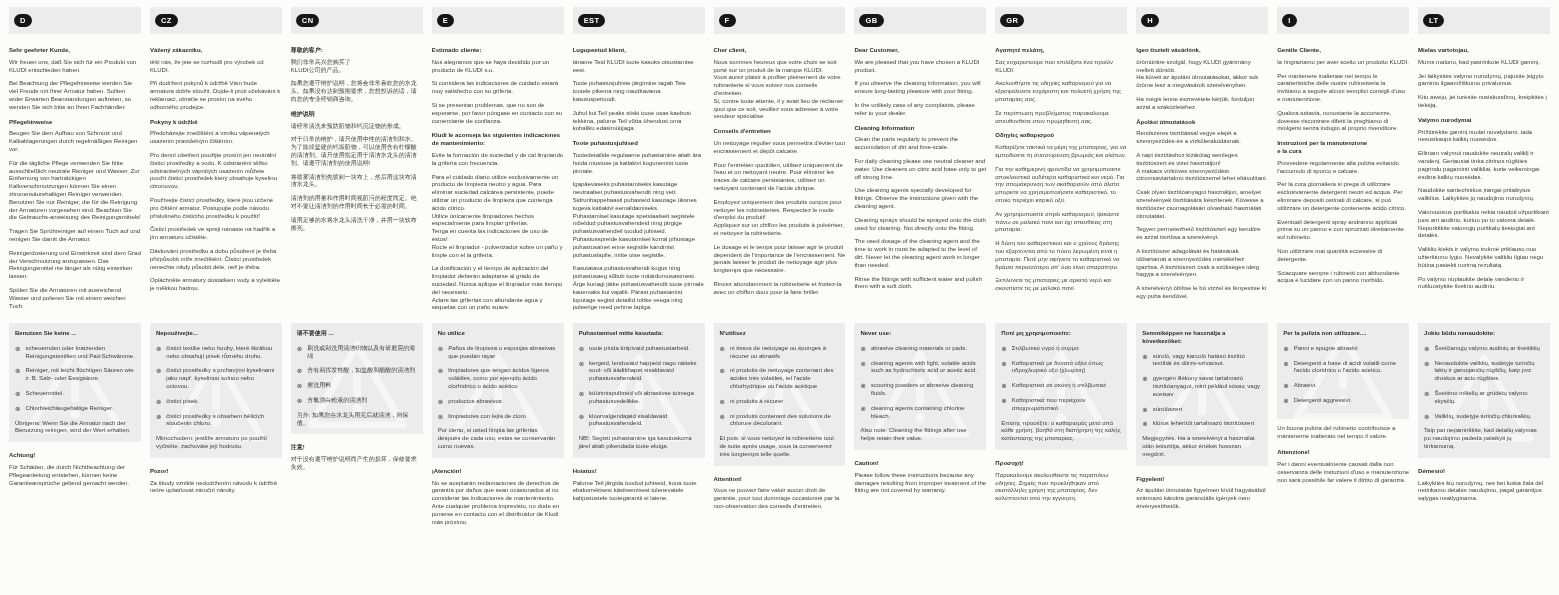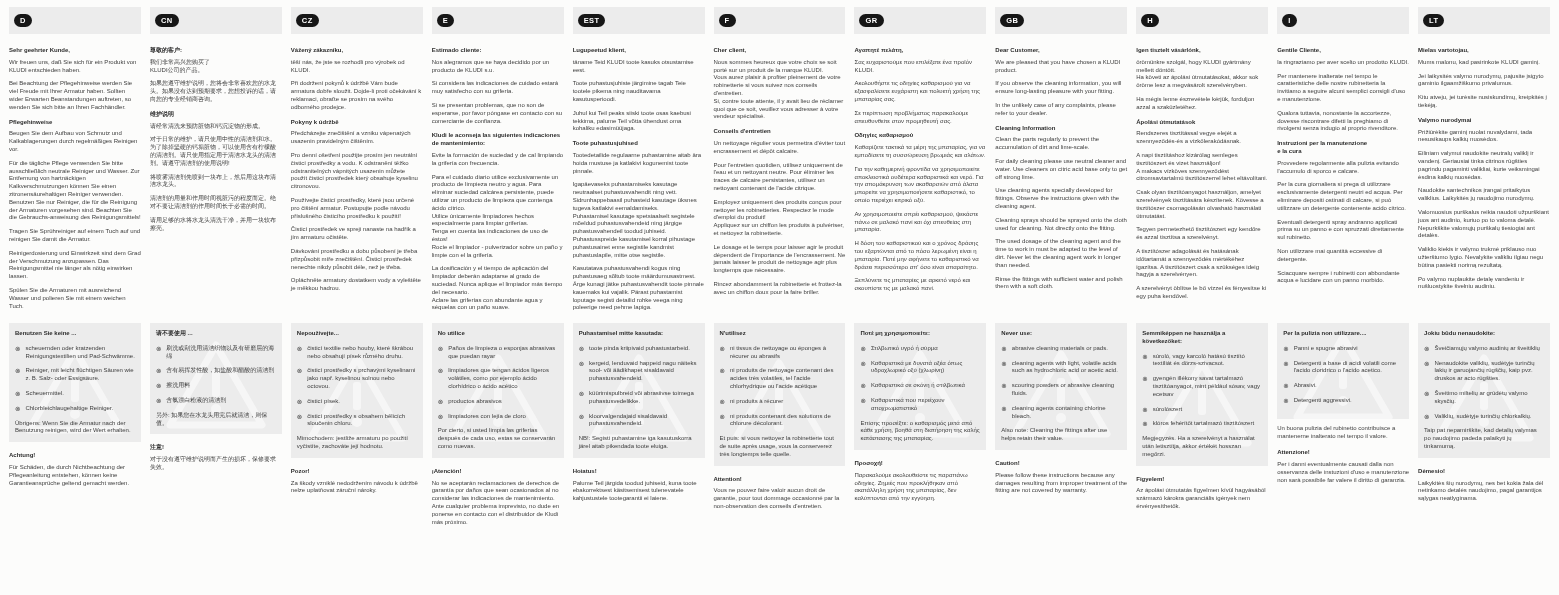--- a/index.html
+++ b/index.html
@@ -92,20 +92,70 @@
     </div>
 
     <div class="caution">
       <div class="caution-head">Achtung!</div>
       <p class="caution-text">Für Schäden, die durch Nichtbeachtung der Pflegeanleitung entstehen, können keine Garantieansprüche geltend gemacht werden.</p>
     </div>
   </section>
 
   <section class="col">
     <div class="col-head">
+      <span class="badge">CZ</span>
+    </div>
+    <div class="intro">
+        <div class="h">Vážený zákazníku,</div>
+        <p class="p">těší nás, že jste se rozhodli pro výrobek od KLUDI.</p>
+        <p class="p">Při dodržení pokynů k údržbě Vám bude armatura dobře sloužit. Dojde-li proti očekávání k reklamaci, obraťte se prosím na svého odborného prodejce.</p>
+        <div class="h">Pokyny k údržbě</div>
+        <p class="p">Předcházejte znečištění a vzniku vápenatých usazenin pravidelným čištěním.</p>
+        <p class="p">Pro denní ošetření použijte prosím jen neutrální čisticí prostředky a vodu. K odstranění těžko odstranitelných vápnitých usazenin můžete použít čisticí prostředek který obsahuje kyselinu citronovou.</p>
+        <p class="p">Používejte čisticí prostředky, které jsou určené pro čištění armatur. Postupujte podle návodu příslušného čisticího prostředku k použití!</p>
+        <p class="p">Čisticí prostředek ve spreji nanaste na hadřík a jím armaturu očistěte.</p>
+        <p class="p">Dávkování prostředku a dobu působení je třeba přizpůsobit míře znečištění. Čisticí prostředek nenechte nikdy působit déle, než je třeba.</p>
+        <p class="p">Opláchněte armatury dostatkem vody a vyleštěte je měkkou hadrou.</p>
+      </div>
+    <div class="panel">
+      <svg class="watermark" width="104" height="92" viewBox="0 0 104 92">
+        <path d="M52 6 L98 86 L6 86 Z" fill="none" stroke="#ffffff" stroke-width="7" stroke-linejoin="round"></path>
+        <rect x="48" y="30" width="8" height="28" rx="3" fill="#ffffff"></rect>
+        <circle cx="52" cy="70" r="5" fill="#ffffff"></circle>
+      </svg>
+      <div class="panel-head">Nepoužívejte...</div>
+      <ul class="bullets">
+          <li>
+            <span class="bi">⊗</span>
+            <span class="bt">čisticí textilie nebo houby, které škrábou nebo obsahují písek různého druhu.</span>
+          </li>
+          <li>
+            <span class="bi">⊗</span>
+            <span class="bt">čisticí prostředky s prchavými kyselinami jako např. kyselinou solnou nebo octovou.</span>
+          </li>
+          <li>
+            <span class="bi">⊗</span>
+            <span class="bt">čisticí písek.</span>
+          </li>
+          <li>
+            <span class="bi">⊗</span>
+            <span class="bt">čisticí prostředky s obsahem bělicích sloučenin chloru.</span>
+          </li>
+        </ul>
+      <p class="note">Mimochodem: jestliže armaturu po použití vyčistíte, zachováte její hodnotu.</p>
+    </div>
+
+    <div class="caution">
+      <div class="caution-head">Pozor!</div>
+      <p class="caution-text">Za škody vzniklé nedodržením návodu k údržbě nelze uplatňovat záruční nároky.</p>
+    </div>
+  </section>
+
+  <section class="col">
+    <div class="col-head">
       <span class="badge">CN</span>
     </div>
     <div class="intro">
         <div class="h">尊敬的客户:</div>
         <p class="p">我们非常高兴您购买了
 KLUDI公司的产品。</p>
         <p class="p">如果您遵守维护说明，您将会非常喜欢您的水龙头。如果没有达到预期要求，您想投诉的话，请向您的专业经销商咨询。</p>
         <div class="h">维护说明</div>
         <p class="p">请经常清洗来预防脏物和钙沉淀物的形成。</p>
         <p class="p">对于日常的维护，请只使用中性的清洁剂和水。为了除掉坚硬的钙垢脏物，可以使用含有柠檬酸的清洁剂。请只使用指定用于清洁水龙头的清洁剂。请遵守清洁剂的使用说明!</p>
@@ -137,70 +187,20 @@
             <span class="bi">⊗</span>
             <span class="bt">含氯漂白粉液的清洁剂</span>
           </li>
         </ul>
       <p class="note">另外: 如果您在水龙头用完后就清洁，则保值。</p>
     </div>
 
     <div class="caution">
       <div class="caution-head">注意!</div>
       <p class="caution-text">对于没有遵守维护说明而产生的损坏，保修要求失效。</p>
-    </div>
-  </section>
-
-  <section class="col">
-    <div class="col-head">
-      <span class="badge">CZ</span>
-    </div>
-    <div class="intro">
-        <div class="h">Vážený zákazníku,</div>
-        <p class="p">těší nás, že jste se rozhodli pro výrobek od KLUDI.</p>
-        <p class="p">Při dodržení pokynů k údržbě Vám bude armatura dobře sloužit. Dojde-li proti očekávání k reklamaci, obraťte se prosím na svého odborného prodejce.</p>
-        <div class="h">Pokyny k údržbě</div>
-        <p class="p">Předcházejte znečištění a vzniku vápenatých usazenin pravidelným čištěním.</p>
-        <p class="p">Pro denní ošetření použijte prosím jen neutrální čisticí prostředky a vodu. K odstranění těžko odstranitelných vápnitých usazenin můžete použít čisticí prostředek který obsahuje kyselinu citronovou.</p>
-        <p class="p">Používejte čisticí prostředky, které jsou určené pro čištění armatur. Postupujte podle návodu příslušného čisticího prostředku k použití!</p>
-        <p class="p">Čisticí prostředek ve spreji nanaste na hadřík a jím armaturu očistěte.</p>
-        <p class="p">Dávkování prostředku a dobu působení je třeba přizpůsobit míře znečištění. Čisticí prostředek nenechte nikdy působit déle, než je třeba.</p>
-        <p class="p">Opláchněte armatury dostatkem vody a vyleštěte je měkkou hadrou.</p>
-      </div>
-    <div class="panel">
-      <svg class="watermark" width="104" height="92" viewBox="0 0 104 92">
-        <path d="M52 6 L98 86 L6 86 Z" fill="none" stroke="#ffffff" stroke-width="7" stroke-linejoin="round"></path>
-        <rect x="48" y="30" width="8" height="28" rx="3" fill="#ffffff"></rect>
-        <circle cx="52" cy="70" r="5" fill="#ffffff"></circle>
-      </svg>
-      <div class="panel-head">Nepoužívejte...</div>
-      <ul class="bullets">
-          <li>
-            <span class="bi">⊗</span>
-            <span class="bt">čisticí textilie nebo houby, které škrábou nebo obsahují písek různého druhu.</span>
-          </li>
-          <li>
-            <span class="bi">⊗</span>
-            <span class="bt">čisticí prostředky s prchavými kyselinami jako např. kyselinou solnou nebo octovou.</span>
-          </li>
-          <li>
-            <span class="bi">⊗</span>
-            <span class="bt">čisticí písek.</span>
-          </li>
-          <li>
-            <span class="bi">⊗</span>
-            <span class="bt">čisticí prostředky s obsahem bělicích sloučenin chloru.</span>
-          </li>
-        </ul>
-      <p class="note">Mimochodem: jestliže armaturu po použití vyčistíte, zachováte její hodnotu.</p>
-    </div>
-
-    <div class="caution">
-      <div class="caution-head">Pozor!</div>
-      <p class="caution-text">Za škody vzniklé nedodržením návodu k údržbě nelze uplatňovat záruční nároky.</p>
     </div>
   </section>
 
   <section class="col">
     <div class="col-head">
       <span class="badge">E</span>
     </div>
     <div class="intro">
         <div class="h">Estimado cliente:</div>
         <p class="p">Nos alegramos que se haya decidido por un producto de KLUDI s.u.</p>
@@ -346,70 +346,20 @@
     </div>
 
     <div class="caution">
       <div class="caution-head">Attention!</div>
       <p class="caution-text">Vous ne pouvez faire valoir aucun droit de garantie, pour tout dommage occasionné par la non-observation des conseils d'entretien.</p>
     </div>
   </section>
 
   <section class="col">
     <div class="col-head">
-      <span class="badge">GR</span>
-    </div>
-    <div class="intro">
-        <div class="h">Αγαπητέ πελάτη,</div>
-        <p class="p">Σας ευχαριστούμε που επιλέξατε ένα προϊόν KLUDI.</p>
-        <p class="p">Ακολουθήστε τις οδηγίες καθαρισμού για να εξασφαλίσετε ευχάριστη και πολυετή χρήση της μπαταρίας σας.</p>
-        <p class="p">Σε περίπτωση προβλήματος παρακαλούμε απευθυνθείτε στον προμηθευτή σας.</p>
-        <div class="h">Οδηγίες καθαρισμού</div>
-        <p class="p">Καθαρίζετε τακτικά τα μέρη της μπαταρίας, για να εμποδίσετε τη συσσώρευση βρωμιάς και αλάτων.</p>
-        <p class="p">Για την καθημερινή φροντίδα να χρησιμοποιείτε αποκλειστικά ουδέτερα καθαριστικά και νερό. Για την απομάκρυνση των ακαθαρσιών από άλατα μπορείτε να χρησιμοποιήσετε καθαριστικό, το οποίο περιέχει κιτρικό οξύ.</p>
-        <p class="p">Αν χρησιμοποιείτε σπρέι καθαρισμού, ψεκάστε πάνω σε μαλακό πανί και όχι απευθείας στη μπαταρία.</p>
-        <p class="p">Η δόση του καθαριστικού και ο χρόνος δράσης του εξαρτώνται από το πόσο λερωμένη είναι η μπαταρία. Ποτέ μην αφήνετε το καθαριστικό να δράσει περισσότερο απ' όσο είναι απαραίτητο.</p>
-        <p class="p">Ξεπλύνετε τις μπαταρίες με αρκετό νερό και σκουπίστε τις με μαλακό πανί.</p>
-      </div>
-    <div class="panel">
-      <svg class="watermark" width="104" height="92" viewBox="0 0 104 92">
-        <path d="M52 6 L98 86 L6 86 Z" fill="none" stroke="#ffffff" stroke-width="7" stroke-linejoin="round"></path>
-        <rect x="48" y="30" width="8" height="28" rx="3" fill="#ffffff"></rect>
-        <circle cx="52" cy="70" r="5" fill="#ffffff"></circle>
-      </svg>
-      <div class="panel-head">Ποτέ μη χρησιμοποιείτε:</div>
-      <ul class="bullets">
-          <li>
-            <span class="bi">⊗</span>
-            <span class="bt">Στιλβωτικό υγρό ή σύρμα</span>
-          </li>
-          <li>
-            <span class="bi">⊗</span>
-            <span class="bt">Καθαριστικά με δυνατά οξέα όπως υδροχλωρικό οξύ (χλωρίνη)</span>
-          </li>
-          <li>
-            <span class="bi">⊗</span>
-            <span class="bt">Καθαριστικά σε σκόνη ή στιλβωτικά</span>
-          </li>
-          <li>
-            <span class="bi">⊗</span>
-            <span class="bt">Καθαριστικά που περιέχουν αποχρωματιστικό</span>
-          </li>
-        </ul>
-      <p class="note">Επίσης προσέξτε: ο καθαρισμός μετά από κάθε χρήση, βοηθά στη διατήρηση της καλής κατάστασης της μπαταρίας.</p>
-    </div>
-
-    <div class="caution">
-      <div class="caution-head">Προσοχή!</div>
-      <p class="caution-text">Παρακαλούμε ακολουθείστε τις παραπάνω οδηγίες. Ζημιές που προκλήθηκαν από ακατάλληλη χρήση της μπαταρίας, δεν καλύπτονται από την εγγύηση.</p>
-    </div>
-  </section>
-
-  <section class="col">
-    <div class="col-head">
       <span class="badge">GB</span>
     </div>
     <div class="intro">
         <div class="h">Dear Customer,</div>
         <p class="p">We are pleased that you have chosen a KLUDI product.</p>
         <p class="p">If you observe the cleaning information, you will ensure long-lasting pleasure with your fitting.</p>
         <p class="p">In the unlikely case of any complaints, please refer to your dealer.</p>
         <div class="h">Cleaning Information</div>
         <p class="p">Clean the parts regularly to prevent the accumulation of dirt and lime-scale.</p>
         <p class="p">For daily cleaning please use neutral cleaner and water. Use cleaners on citric acid base only to get off strong lime.</p>
@@ -442,20 +392,70 @@
             <span class="bi">⊗</span>
             <span class="bt">cleaning agents containing chlorine bleach.</span>
           </li>
         </ul>
       <p class="note">Also note: Cleaning the fittings after use helps retain their value.</p>
     </div>
 
     <div class="caution">
       <div class="caution-head">Caution!</div>
       <p class="caution-text">Please follow these instructions because any damages resulting from improper treatment of the fitting are not covered by warranty.</p>
+    </div>
+  </section>
+
+  <section class="col">
+    <div class="col-head">
+      <span class="badge">GR</span>
+    </div>
+    <div class="intro">
+        <div class="h">Αγαπητέ πελάτη,</div>
+        <p class="p">Σας ευχαριστούμε που επιλέξατε ένα προϊόν KLUDI.</p>
+        <p class="p">Ακολουθήστε τις οδηγίες καθαρισμού για να εξασφαλίσετε ευχάριστη και πολυετή χρήση της μπαταρίας σας.</p>
+        <p class="p">Σε περίπτωση προβλήματος παρακαλούμε απευθυνθείτε στον προμηθευτή σας.</p>
+        <div class="h">Οδηγίες καθαρισμού</div>
+        <p class="p">Καθαρίζετε τακτικά τα μέρη της μπαταρίας, για να εμποδίσετε τη συσσώρευση βρωμιάς και αλάτων.</p>
+        <p class="p">Για την καθημερινή φροντίδα να χρησιμοποιείτε αποκλειστικά ουδέτερα καθαριστικά και νερό. Για την απομάκρυνση των ακαθαρσιών από άλατα μπορείτε να χρησιμοποιήσετε καθαριστικό, το οποίο περιέχει κιτρικό οξύ.</p>
+        <p class="p">Αν χρησιμοποιείτε σπρέι καθαρισμού, ψεκάστε πάνω σε μαλακό πανί και όχι απευθείας στη μπαταρία.</p>
+        <p class="p">Η δόση του καθαριστικού και ο χρόνος δράσης του εξαρτώνται από το πόσο λερωμένη είναι η μπαταρία. Ποτέ μην αφήνετε το καθαριστικό να δράσει περισσότερο απ' όσο είναι απαραίτητο.</p>
+        <p class="p">Ξεπλύνετε τις μπαταρίες με αρκετό νερό και σκουπίστε τις με μαλακό πανί.</p>
+      </div>
+    <div class="panel">
+      <svg class="watermark" width="104" height="92" viewBox="0 0 104 92">
+        <path d="M52 6 L98 86 L6 86 Z" fill="none" stroke="#ffffff" stroke-width="7" stroke-linejoin="round"></path>
+        <rect x="48" y="30" width="8" height="28" rx="3" fill="#ffffff"></rect>
+        <circle cx="52" cy="70" r="5" fill="#ffffff"></circle>
+      </svg>
+      <div class="panel-head">Ποτέ μη χρησιμοποιείτε:</div>
+      <ul class="bullets">
+          <li>
+            <span class="bi">⊗</span>
+            <span class="bt">Στιλβωτικό υγρό ή σύρμα</span>
+          </li>
+          <li>
+            <span class="bi">⊗</span>
+            <span class="bt">Καθαριστικά με δυνατά οξέα όπως υδροχλωρικό οξύ (χλωρίνη)</span>
+          </li>
+          <li>
+            <span class="bi">⊗</span>
+            <span class="bt">Καθαριστικά σε σκόνη ή στιλβωτικά</span>
+          </li>
+          <li>
+            <span class="bi">⊗</span>
+            <span class="bt">Καθαριστικά που περιέχουν αποχρωματιστικό</span>
+          </li>
+        </ul>
+      <p class="note">Επίσης προσέξτε: ο καθαρισμός μετά από κάθε χρήση, βοηθά στη διατήρηση της καλής κατάστασης της μπαταρίας.</p>
+    </div>
+
+    <div class="caution">
+      <div class="caution-head">Προσοχή!</div>
+      <p class="caution-text">Παρακαλούμε ακολουθείστε τις παραπάνω οδηγίες. Ζημιές που προκλήθηκαν από ακατάλληλη χρήση της μπαταρίας, δεν καλύπτονται από την εγγύηση.</p>
     </div>
   </section>
 
   <section class="col">
     <div class="col-head">
       <span class="badge">H</span>
     </div>
     <div class="intro">
         <div class="h">Igen tisztelt vásárlónk,</div>
         <p class="p">örömünkre szolgál, hogy KLUDI gyártmány mellett döntött.

